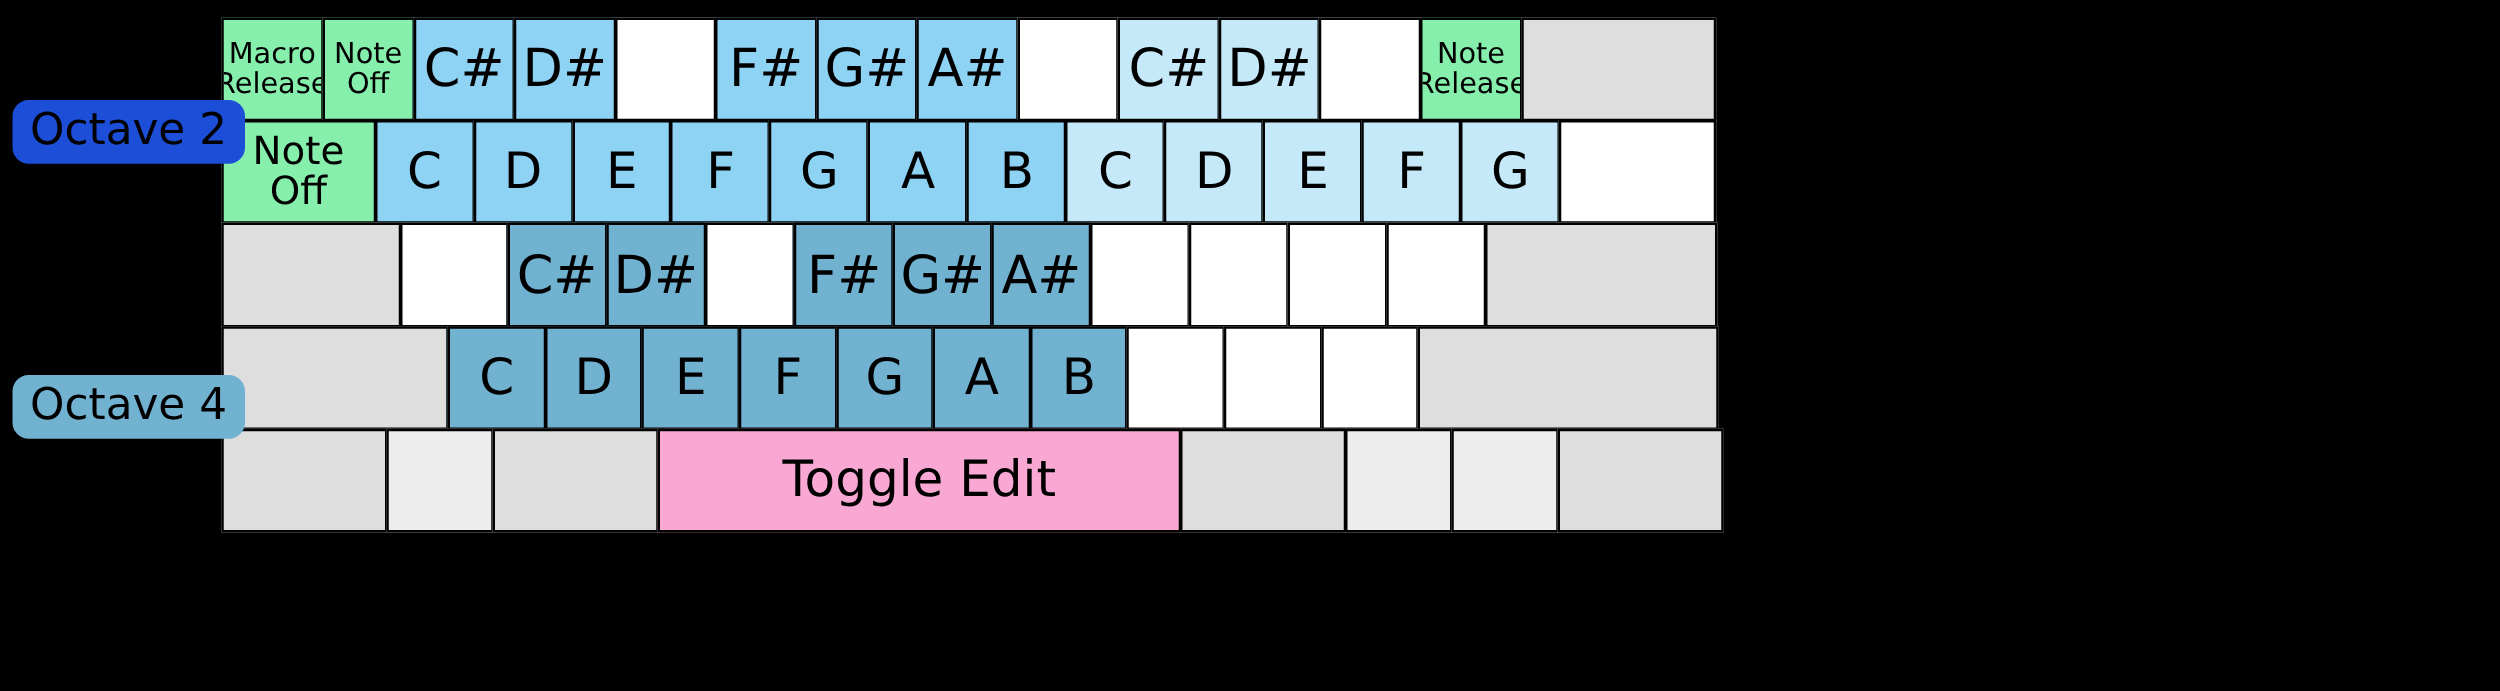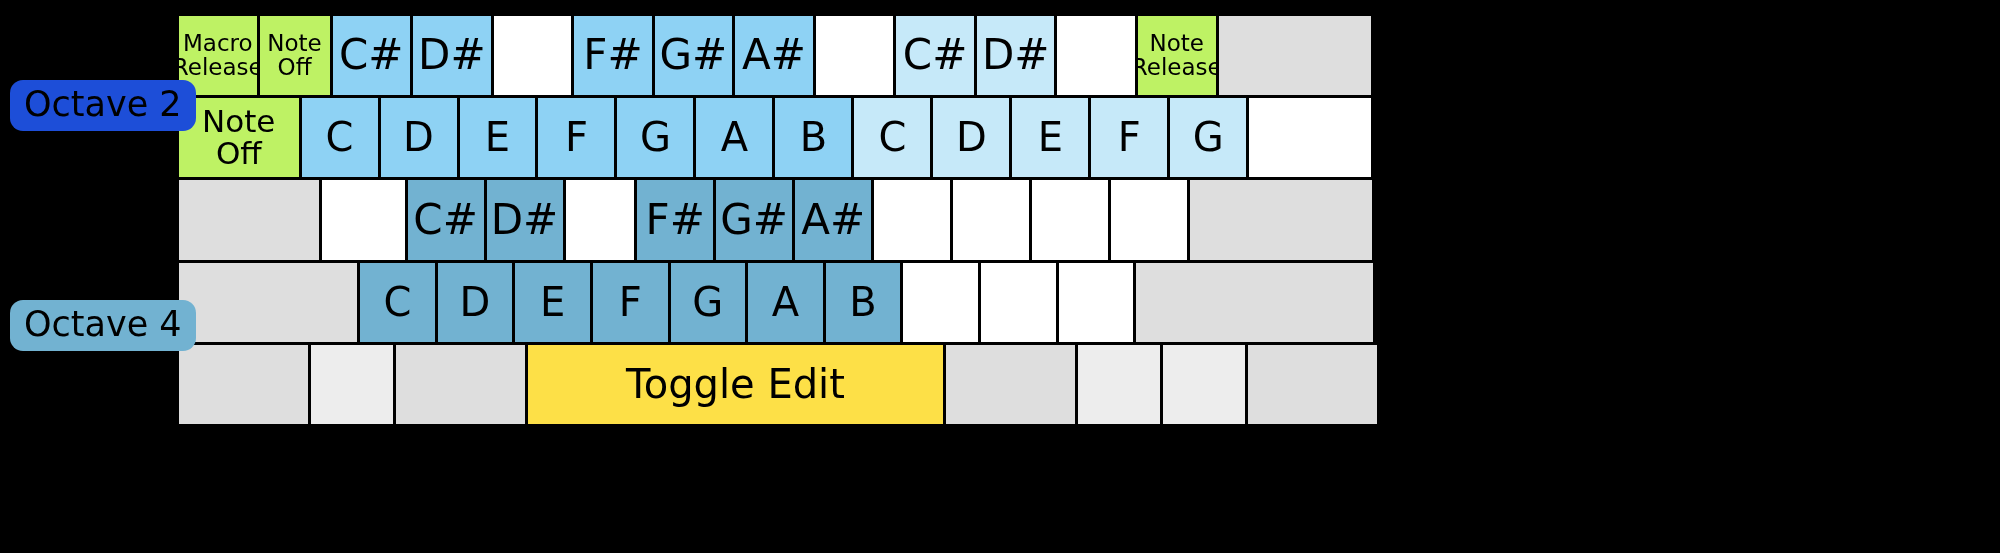--- a/index.html
+++ b/index.html
@@ -50,25 +50,25 @@
     justify-content: center;
     text-align: center;
     color: #000000;
     line-height: 1.02;
     overflow: hidden;
     white-space: pre-line;
     position: relative;
   }
 
   
-  .fill-yellow   { background: #bef264; }
+  .fill-yellow   { background: #86efac; }
   .fill-oct2     { background: #8ED2F4; }
   .fill-oct3     { background: #C6E9F9; }
   .fill-oct1     { background: #72B2D1; }
-  .fill-pink     { background: #fde047; }
+  .fill-pink     { background: #f9a8d4; }
   .fill-white    { background: #FFFFFF; }
   .fill-gray     { background: #DEDEDE; }
   .fill-gray2    { background: #EDEDED; }
 
   
   .t-sm  { font-size: 23px; }
   .t-md  { font-size: 31px; }
   .t-lg  { font-size: 42px; }
   .t-xl  { font-size: 40px; }
 

